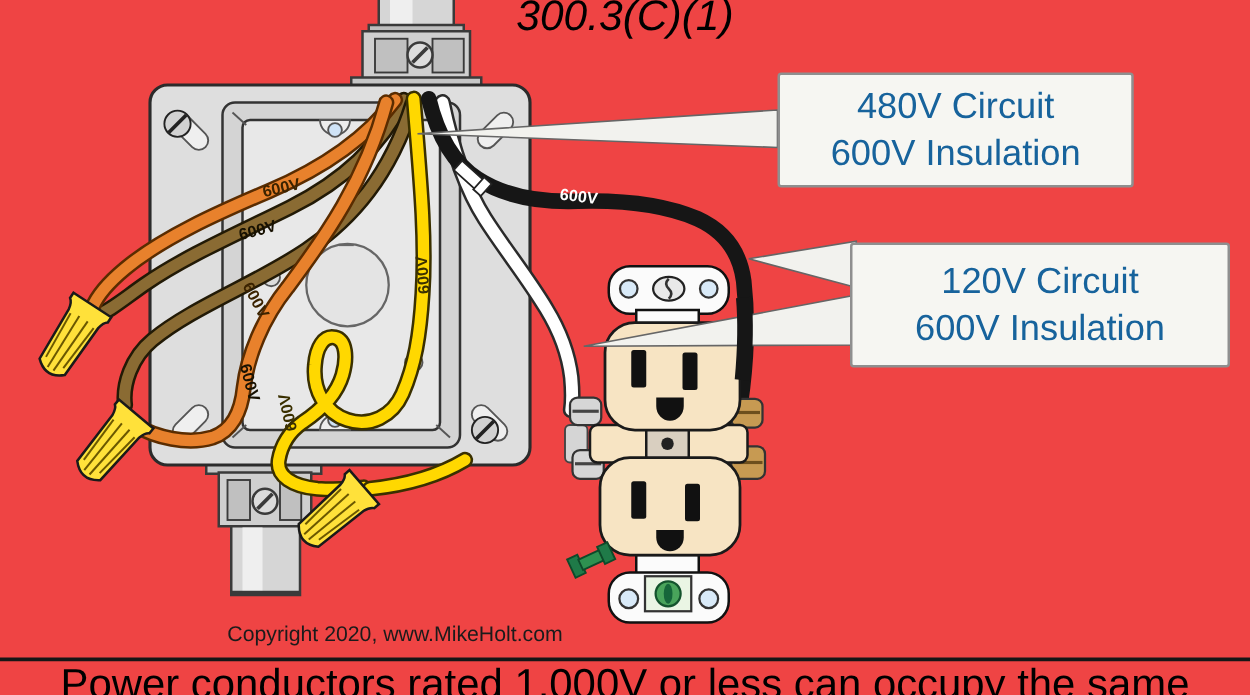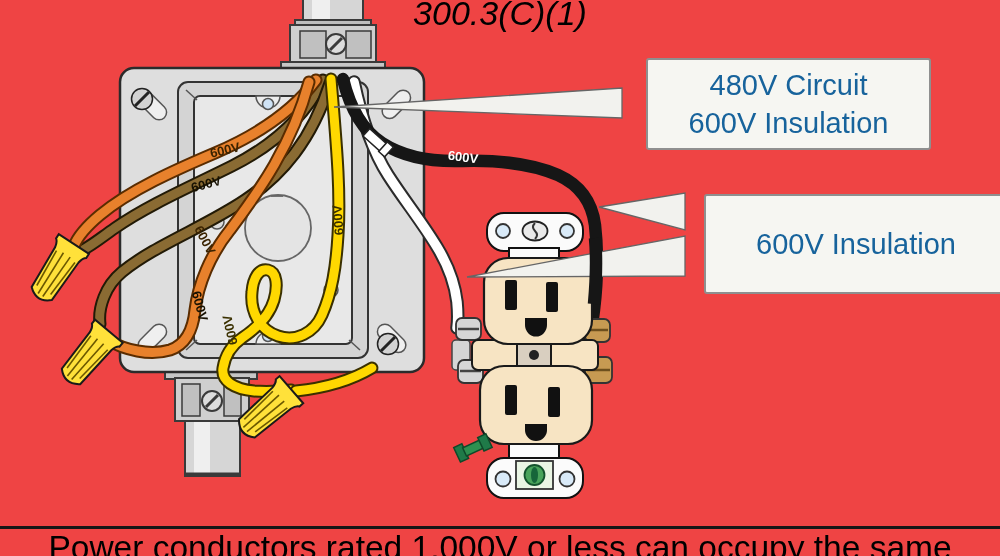--- a/index.html
+++ b/index.html
@@ -3,21 +3,21 @@
 <meta charset="utf-8">
 <style>
   html,body{margin:0;padding:0;}
   body{width:1000px;height:556px;overflow:hidden;font-family:"Liberation Sans",sans-serif;}
   .stage{position:relative;width:1000px;height:556px;background:#ef4444;overflow:hidden;}
   .stage svg{position:absolute;left:0;top:0;}
   .title{position:absolute;left:340px;top:-6px;width:320px;text-align:center;
          font-size:34px;font-style:italic;color:#000;letter-spacing:0px;}
   .callout{position:absolute;background:#f6f6f2;border:2px solid #8f8f8f;border-radius:3px;
            display:flex;flex-direction:column;align-items:center;justify-content:center;
-           color:#17639c;font-size:29px;line-height:38px;text-align:center;margin-left:24px;}
+           color:#17639c;font-size:29px;line-height:38px;text-align:center;}
   .co1{left:622px;top:58px;width:281px;height:88px;}
   .co2{left:680px;top:194px;width:300px;height:96px;}
   .wlabel{position:absolute;font-size:13px;font-weight:bold;white-space:nowrap;
           transform:translate(-50%,-50%) rotate(var(--r));}
   .copyright{position:absolute;left:160px;top:498px;width:312px;text-align:center;
              font-size:17px;color:#1b1b1b;}
   .divider{position:absolute;left:0;top:526px;width:1000px;height:2.5px;background:#161616;}
   .caption{position:absolute;left:0;top:529px;width:1000px;text-align:center;
            font-size:33.5px;color:#000;white-space:nowrap;}
 </style>
@@ -207,27 +207,29 @@
 </svg>
 
 <div class="title">300.3(C)(1)</div>
 
 <div class="callout co1">
   <span>480V Circuit</span>
   <span>600V Insulation</span>
 </div>
 
 <div class="callout co2">
+  <span>120V Circuit</span>
   <span>600V Insulation</span>
 </div>
 
 <div class="wlabel" style="left:225px;top:150px;--r:-13deg;color:#3b2300">600V</div>
 <div class="wlabel" style="left:206px;top:184px;--r:-15deg;color:#171102">600V</div>
 <div class="wlabel" style="left:205px;top:240px;--r:62deg;color:#3b2300">600V</div>
 <div class="wlabel" style="left:200px;top:306px;--r:75deg;color:#171102">600V</div>
 <div class="wlabel" style="left:230px;top:330px;--r:-103deg;color:#3a3000">600V</div>
 <div class="wlabel" style="left:338px;top:220px;--r:-95deg;color:#3a3000">600V</div>
 <div class="wlabel" style="left:463px;top:157px;--r:7deg;color:#ffffff">600V</div>
 
+<div class="copyright">Copyright 2020, www.MikeHolt.com</div>
 <div class="divider"></div>
 <div class="caption">Power conductors rated 1,000V or less can occupy the same</div>
 
 </div>
 
 </body></html>

